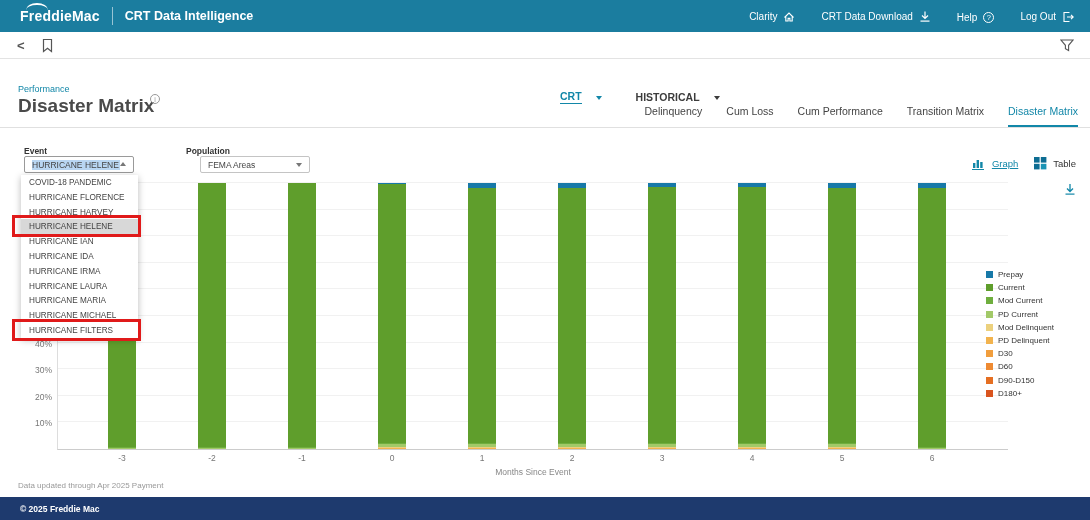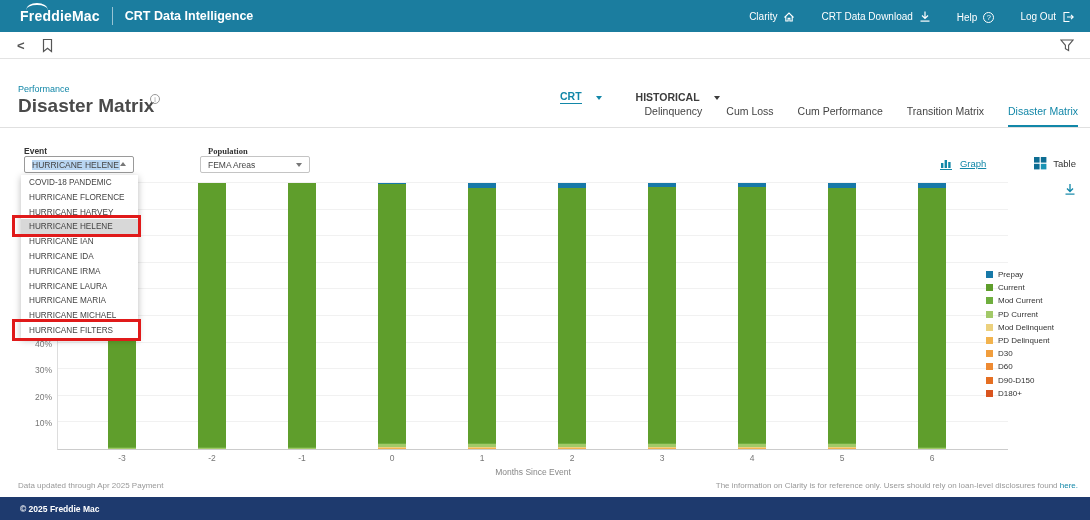--- a/index.html
+++ b/index.html
@@ -54,21 +54,21 @@
 
   
   .ctl-label { position:absolute; font-size:8.5px; font-weight:bold; color:#333; }
   .select-box { position:absolute; height:17px; background:#fff; border:1px solid #c4c4c4; border-radius:2px;
                 display:flex; align-items:center; font-size:8.5px; color:#444; padding:0 7px; cursor:pointer; }
   .select-box .val { flex:1; white-space:nowrap; overflow:hidden; }
   .select-box .val.selected-text { background:#b9d6f2; }
   .caret-up { width:0; height:0; border:3.5px solid transparent; border-bottom:4.5px solid #777; margin-bottom:4px; }
   .caret-dn-sm { width:0; height:0; border:3.5px solid transparent; border-top:4.5px solid #777; margin-top:4px; }
 
-  .view-toggles { position:absolute; right:14px; top:157px; display:flex; gap:48px; align-items:center; }
+  .view-toggles { position:absolute; right:14px; top:157px; display:flex; gap:16px; align-items:center; }
   .view-toggle { display:flex; align-items:center; gap:6px; font-size:9.5px; cursor:pointer; }
   .view-toggle .lbl-graph { color:#1287a8; text-decoration:underline; }
   .view-toggle .lbl-table { color:#333; }
   .chart-download { position:absolute; right:14px; top:182px; cursor:pointer; }
 
   
   .plot-area { position:absolute; left:57px; top:183px; width:951px; height:267px;
                border-left:1px solid #ddd; border-bottom:1px solid #ccc; }
   .gridline { position:absolute; left:0; width:100%; height:1px; background:#f1f1f1; }
   .y-label { position:absolute; left:-40px; width:34px; text-align:right; font-size:8.5px; color:#777;
@@ -185,21 +185,21 @@
         <div class="tab active">Disaster Matrix</div>
       </div>
   </div>
 
   <div class="ctl-label" style="left:24px; top:146px;">Event</div>
   <div class="select-box" style="left:24px; top:156px; width:110px; border-color:#9a9a9a;">
     <span class="val selected-text">HURRICANE HELENE</span>
     <span class="caret-up"></span>
   </div>
 
-  <div class="ctl-label" style="left:208px; top:146px;font-family:Liberation Serif, serif;">Population</div>
+  <div class="ctl-label" style="left:186px; top:146px;">Population</div>
   <div class="select-box" style="left:200px; top:156px; width:110px;">
     <span class="val">FEMA Areas</span>
     <span class="caret-dn-sm"></span>
   </div>
 
   <div class="view-toggles">
     <div class="view-toggle">
       <svg width="14" height="12" viewBox="0 0 14 12">
         <rect x="1" y="5" width="2.4" height="5" fill="#1287a8"></rect>
         <rect x="4.6" y="2" width="2.4" height="8" fill="#1287a8"></rect>
@@ -379,23 +379,20 @@
       <div class="dd-item">HURRICANE IAN</div>
       <div class="dd-item">HURRICANE IDA</div>
       <div class="dd-item">HURRICANE IRMA</div>
       <div class="dd-item">HURRICANE LAURA</div>
       <div class="dd-item">HURRICANE MARIA</div>
       <div class="dd-item">HURRICANE MICHAEL</div>
       <div class="dd-item">HURRICANE FILTERS</div>
     </div>
 
   <div class="footnote-left">Data updated through Apr 2025 Payment</div>
-  <div class="footnote-right">
-    <span>The information on Clarity is for reference only. Users should rely on loan-level disclosures found </span><span class="link">here.</span>
-  </div>
 
   <div class="bottombar" style="background: rgb(30, 58, 110);">
     <span class="bb-copy">© 2025 Freddie Mac</span>
   </div>
 
 <div class="anno-box" style="left: 12px; top: 215.455px; width: 129px; height: 21.8182px; border-color: rgb(224, 26, 26);"></div>
     <div class="anno-box" style="left: 12px; top: 319.182px; width: 129px; height: 21.8182px; border-color: rgb(224, 26, 26);"></div>
   </div>
 
 </body></html>

